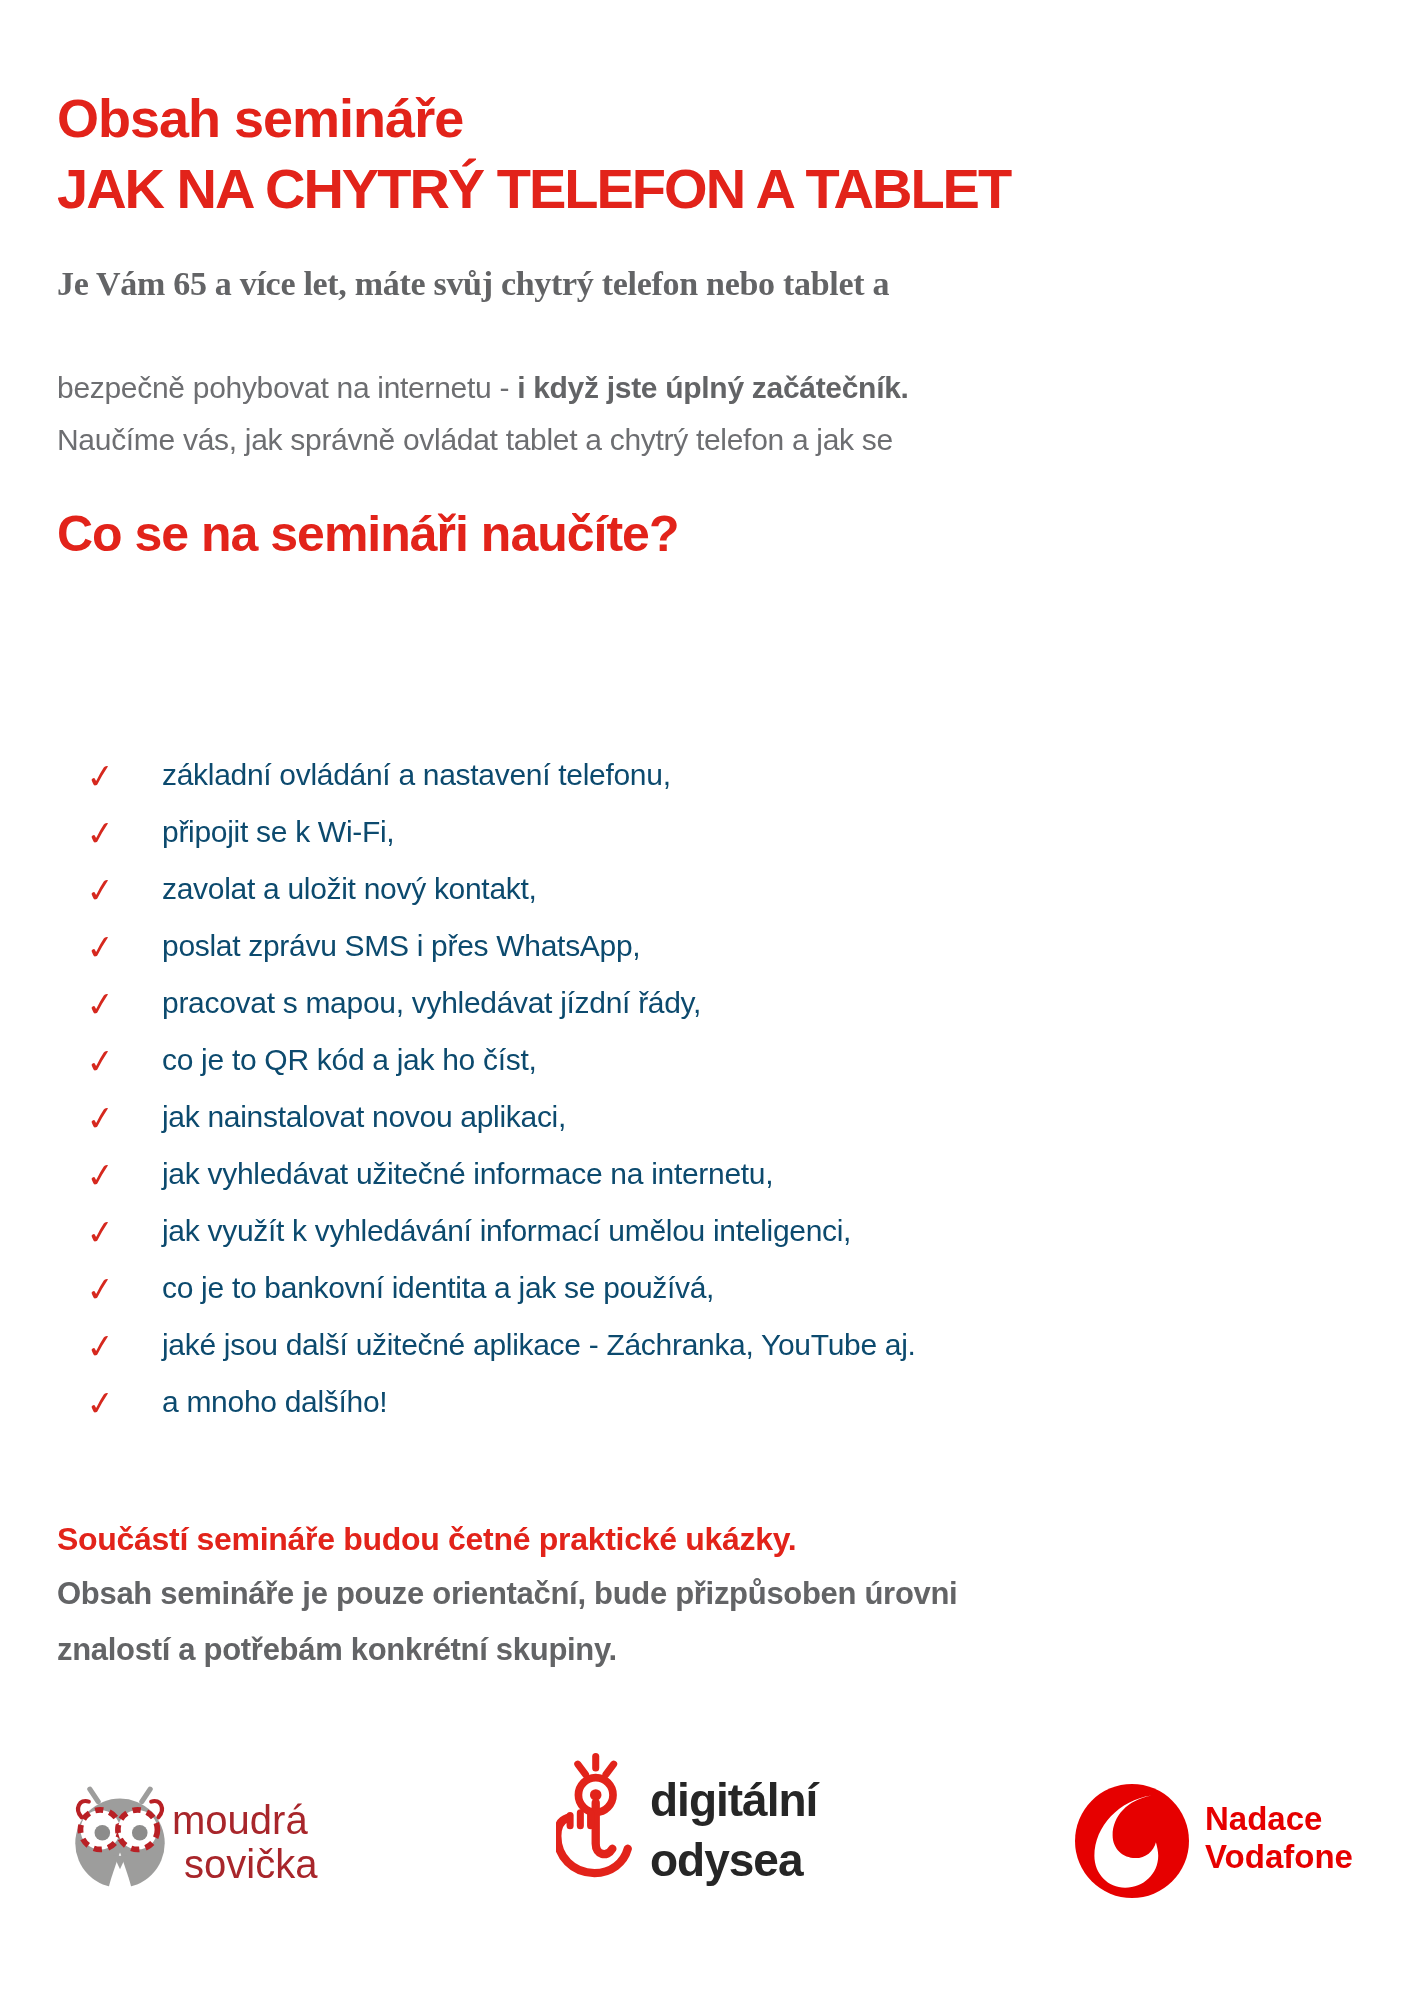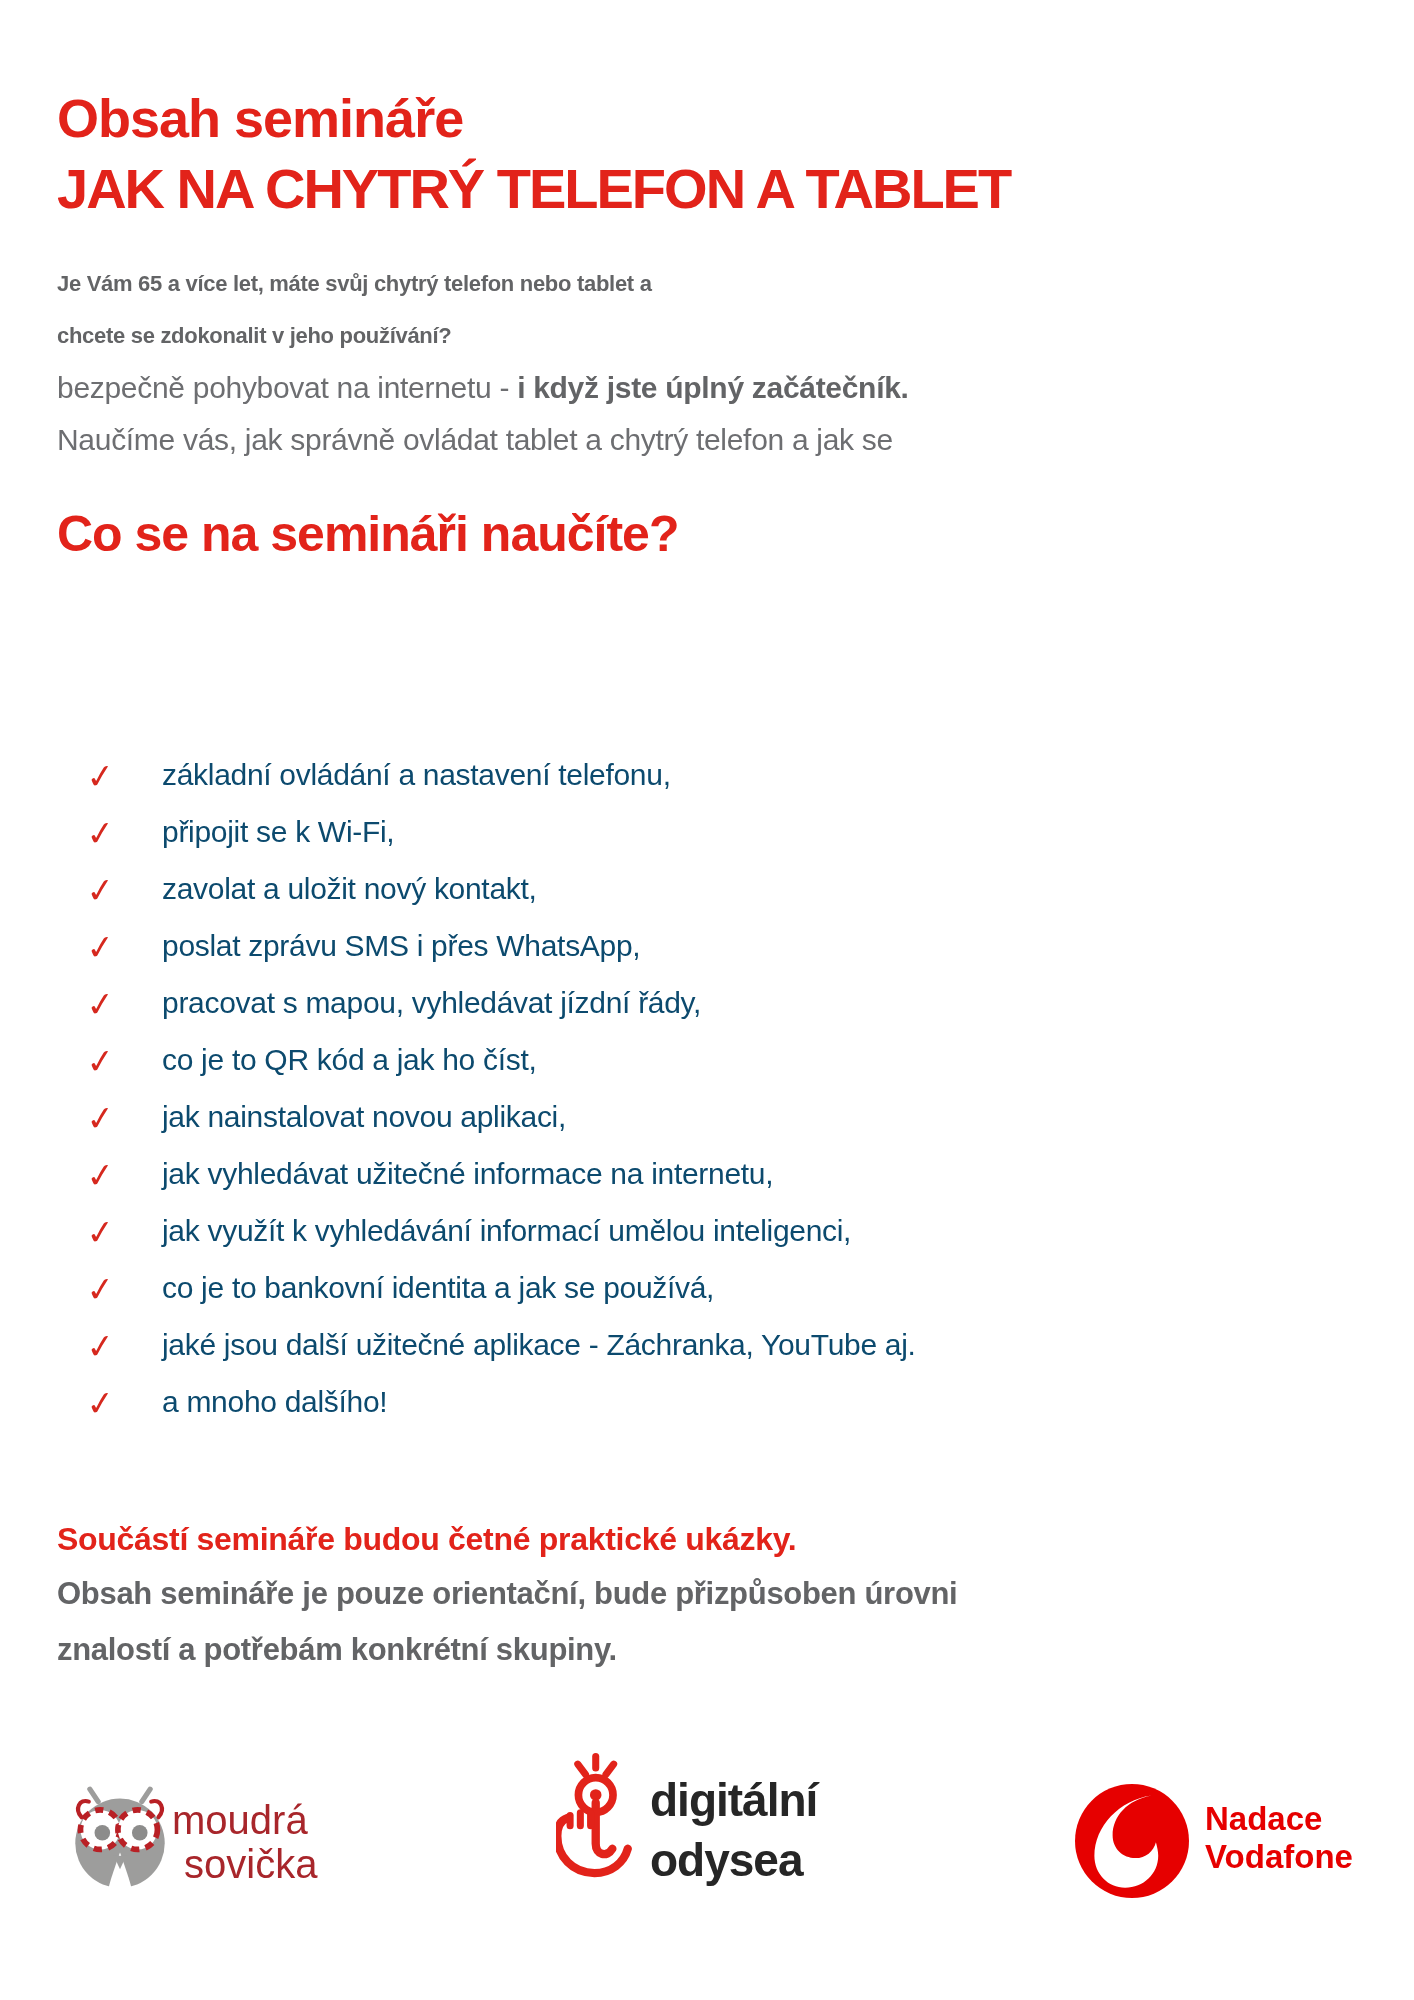--- a/index.html
+++ b/index.html
@@ -15,21 +15,21 @@
     font-size:54px; letter-spacing:-1px; line-height:60px;
   }
   .main-title {
     left:57px; top:156px; color:#e2231a; font-weight:700;
     font-size:56px; letter-spacing:-2px; line-height:66px; white-space:nowrap;
   }
 
   
   .intro-bold {
     left:57px; top:258px; color:#636466; font-weight:700;
-    font-size:22px; letter-spacing:-0.3px; line-height:52px;
+    font-size:34px; letter-spacing:-0.3px; line-height:52px;font-family:Liberation Serif, serif;
   }
   .intro-text {
     left:57px; top:362px; color:#6d6e71; font-weight:400;
     font-size:30px; letter-spacing:-0.3px; line-height:52px;
   }
   .intro-text b { color:#636466; }
   .line { display:block; white-space:nowrap; }
 
   .section-heading {
     left:57px; top:506px; color:#e2231a; font-weight:700;
@@ -77,21 +77,20 @@
 </head>
 <body>
 
 <div class="page">
 
   <div class="abs supertitle">Obsah semináře</div>
   <div class="abs main-title">JAK NA CHYTRÝ TELEFON A TABLET</div>
 
   <div class="abs intro-bold">
     <span class="line">Je Vám 65 a více let, máte svůj chytrý telefon nebo tablet a</span>
-    <span class="line">chcete se zdokonalit v jeho používání?</span>
   </div>
 
   <div class="abs intro-text">
     <span class="line"><span>bezpečně pohybovat na internetu - </span><b>i když jste úplný začátečník.</b></span>
     <span class="line">Naučíme vás, jak správně ovládat tablet a chytrý telefon a jak se</span>
   </div>
 
   <div class="abs section-heading">Co se na semináři naučíte?</div>
 
   <ul class="abs checklist">

